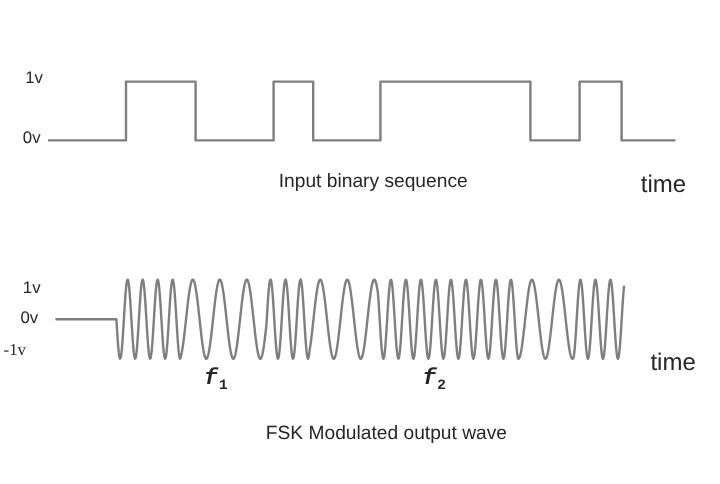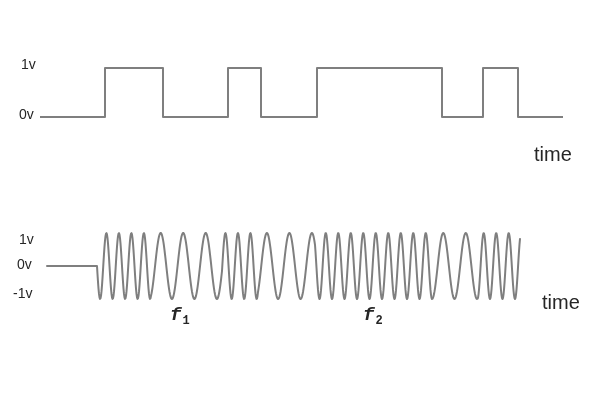--- a/index.html
+++ b/index.html
@@ -41,25 +41,27 @@
 
 <div class="canvas">
 
   <svg id="wave-svg" width="600" height="403" viewBox="0 0 600 403">
     <path id="binary-wave-path" fill="none" stroke-width="2" stroke-linejoin="round" stroke-linecap="butt" d="M 40 117 H 105 V 68 H 163 V 117 H 228 V 68 H 261 V 117 H 317 V 68 H 442 V 117 H 483 V 68 H 518 V 117 H 563" stroke="#7f7f7f"></path>
     <path id="fsk-wave-path" fill="none" stroke-width="2" stroke-linejoin="round" stroke-linecap="round" d="M 47 266 L 97 266 L 97.5 274.2 L 98.0 281.9 L 98.5 288.6 L 99.0 293.9 L 99.5 297.4 L 100.0 298.9 L 100.5 298.4 L 101.0 295.9 L 101.5 291.4 L 102.0 285.4 L 102.5 278.1 L 103.0 270.1 L 103.5 261.9 L 104.0 253.9 L 104.5 246.6 L 105.0 240.6 L 105.5 236.1 L 106.0 233.6 L 106.5 233.1 L 107.0 234.6 L 107.5 238.1 L 108.0 243.4 L 108.5 250.1 L 109.0 257.8 L 109.5 266.0 L 110.0 274.2 L 110.5 281.9 L 111.0 288.6 L 111.5 293.9 L 112.0 297.4 L 112.5 298.9 L 113.0 298.4 L 113.5 295.9 L 114.0 291.4 L 114.5 285.4 L 115.0 278.1 L 115.5 270.1 L 116.0 261.9 L 116.5 253.9 L 117.0 246.6 L 117.5 240.6 L 118.0 236.1 L 118.5 233.6 L 119.0 233.1 L 119.5 234.6 L 120.0 238.1 L 120.5 243.4 L 121.0 250.1 L 121.5 257.8 L 122.0 266.0 L 122.5 274.2 L 123.0 281.9 L 123.5 288.6 L 124.0 293.9 L 124.5 297.4 L 125.0 298.9 L 125.5 298.4 L 126.0 295.9 L 126.5 291.4 L 127.0 285.4 L 127.5 278.1 L 128.0 270.1 L 128.5 261.9 L 129.0 253.9 L 129.5 246.6 L 130.0 240.6 L 130.5 236.1 L 131.0 233.6 L 131.5 233.1 L 132.0 234.6 L 132.5 238.1 L 133.0 243.4 L 133.5 250.1 L 134.0 257.8 L 134.5 266.0 L 135.0 274.2 L 135.5 281.9 L 136.0 288.6 L 136.5 293.9 L 137.0 297.4 L 137.5 298.9 L 138.0 298.4 L 138.5 295.9 L 139.0 291.4 L 139.5 285.4 L 140.0 278.1 L 140.5 270.1 L 141.0 261.9 L 141.5 253.9 L 142.0 246.6 L 142.5 240.6 L 143.0 236.1 L 143.5 233.6 L 144.0 233.1 L 144.5 234.6 L 145.0 238.1 L 145.5 243.4 L 146.0 250.1 L 146.5 257.8 L 147.0 266.0 L 147.5 274.2 L 148.0 281.9 L 148.5 288.6 L 149.0 293.9 L 149.5 297.4 L 150.0 298.9 L 150.5 298.4 L 151.0 295.9 L 151.5 293.6 L 152.0 290.8 L 152.5 287.6 L 153.0 283.9 L 153.5 279.8 L 154.0 275.5 L 154.5 271.0 L 155.0 266.5 L 155.5 261.9 L 156.0 257.3 L 156.5 253.0 L 157.0 248.9 L 157.5 245.1 L 158.0 241.8 L 158.5 238.9 L 159.0 236.5 L 159.5 234.8 L 160.0 233.6 L 160.5 233.0 L 161.0 233.1 L 161.5 233.9 L 162.0 235.2 L 162.5 237.2 L 163.0 239.7 L 163.5 242.7 L 164.0 246.2 L 164.5 250.1 L 165.0 254.3 L 165.5 258.7 L 166.0 263.2 L 166.5 267.8 L 167.0 272.4 L 167.5 276.9 L 168.0 281.1 L 168.5 285.0 L 169.0 288.6 L 169.5 291.7 L 170.0 294.3 L 170.5 296.4 L 171.0 297.9 L 171.5 298.8 L 172.0 299.0 L 172.5 298.6 L 173.0 297.5 L 173.5 295.9 L 174.0 293.6 L 174.5 290.8 L 175.0 287.6 L 175.5 283.9 L 176.0 279.8 L 176.5 275.5 L 177.0 271.0 L 177.5 266.5 L 178.0 261.9 L 178.5 257.3 L 179.0 253.0 L 179.5 248.9 L 180.0 245.1 L 180.5 241.8 L 181.0 238.9 L 181.5 236.5 L 182.0 234.8 L 182.5 233.6 L 183.0 233.0 L 183.5 233.1 L 184.0 233.9 L 184.5 235.2 L 185.0 237.2 L 185.5 239.7 L 186.0 242.7 L 186.5 246.2 L 187.0 250.1 L 187.5 254.3 L 188.0 258.7 L 188.5 263.2 L 189.0 267.8 L 189.5 272.4 L 190.0 276.9 L 190.5 281.1 L 191.0 285.0 L 191.5 288.6 L 192.0 291.7 L 192.5 294.3 L 193.0 296.4 L 193.5 297.9 L 194.0 298.8 L 194.5 299.0 L 195.0 298.6 L 195.5 297.5 L 196.0 295.9 L 196.5 293.6 L 197.0 290.8 L 197.5 287.6 L 198.0 283.9 L 198.5 279.8 L 199.0 275.5 L 199.5 271.0 L 200.0 266.5 L 200.5 261.9 L 201.0 257.3 L 201.5 253.0 L 202.0 248.9 L 202.5 245.1 L 203.0 241.8 L 203.5 238.9 L 204.0 236.5 L 204.5 234.8 L 205.0 233.6 L 205.5 233.0 L 206.0 233.1 L 206.5 233.9 L 207.0 235.2 L 207.5 237.2 L 208.0 239.7 L 208.5 242.7 L 209.0 246.2 L 209.5 250.1 L 210.0 254.3 L 210.5 258.7 L 211.0 263.2 L 211.5 267.8 L 212.0 272.4 L 212.5 276.9 L 213.0 281.1 L 213.5 285.0 L 214.0 288.6 L 214.5 291.7 L 215.0 294.3 L 215.5 296.4 L 216.0 297.9 L 216.5 298.8 L 217.0 299.0 L 217.5 298.6 L 218.0 297.5 L 218.5 295.9 L 219.0 293.6 L 219.5 290.8 L 220.0 287.6 L 220.5 283.9 L 221.0 279.8 L 221.5 275.5 L 222.0 271.0 L 222.5 262.8 L 223.0 254.7 L 223.5 247.4 L 224.0 241.2 L 224.5 236.5 L 225.0 233.8 L 225.5 233.0 L 226.0 234.3 L 226.5 237.7 L 227.0 242.7 L 227.5 249.3 L 228.0 256.9 L 228.5 265.1 L 229.0 273.3 L 229.5 281.1 L 230.0 287.9 L 230.5 293.4 L 231.0 297.1 L 231.5 298.9 L 232.0 298.6 L 232.5 296.2 L 233.0 292.0 L 233.5 286.1 L 234.0 279.0 L 234.5 271.0 L 235.0 262.8 L 235.5 254.7 L 236.0 247.4 L 236.5 241.2 L 237.0 236.5 L 237.5 233.8 L 238.0 233.0 L 238.5 234.3 L 239.0 237.7 L 239.5 242.7 L 240.0 249.3 L 240.5 256.9 L 241.0 265.1 L 241.5 273.3 L 242.0 281.1 L 242.5 287.9 L 243.0 293.4 L 243.5 297.1 L 244.0 298.9 L 244.5 298.6 L 245.0 296.2 L 245.5 292.0 L 246.0 286.1 L 246.5 279.0 L 247.0 271.0 L 247.5 262.8 L 248.0 254.7 L 248.5 247.4 L 249.0 241.2 L 249.5 236.5 L 250.0 233.8 L 250.5 233.0 L 251.0 234.3 L 251.5 237.7 L 252.0 242.7 L 252.5 249.3 L 253.0 256.9 L 253.5 265.1 L 254.0 273.3 L 254.5 281.1 L 255.0 287.9 L 255.5 293.4 L 256.0 297.1 L 256.5 298.9 L 257.0 298.6 L 257.5 296.2 L 258.0 292.0 L 258.5 288.9 L 259.0 285.4 L 259.5 281.5 L 260.0 277.3 L 260.5 272.9 L 261.0 268.3 L 261.5 263.7 L 262.0 259.1 L 262.5 254.7 L 263.0 250.5 L 263.5 246.6 L 264.0 243.1 L 264.5 240.0 L 265.0 237.4 L 265.5 235.4 L 266.0 234.0 L 266.5 233.2 L 267.0 233.0 L 267.5 233.5 L 268.0 234.6 L 268.5 236.3 L 269.0 238.6 L 269.5 241.5 L 270.0 244.8 L 270.5 248.5 L 271.0 252.6 L 271.5 256.9 L 272.0 261.4 L 272.5 266.0 L 273.0 270.6 L 273.5 275.1 L 274.0 279.4 L 274.5 283.5 L 275.0 287.2 L 275.5 290.5 L 276.0 293.4 L 276.5 295.7 L 277.0 297.4 L 277.5 298.5 L 278.0 299.0 L 278.5 298.8 L 279.0 298.0 L 279.5 296.6 L 280.0 294.6 L 280.5 292.0 L 281.0 288.9 L 281.5 285.4 L 282.0 281.5 L 282.5 277.3 L 283.0 272.9 L 283.5 268.3 L 284.0 263.7 L 284.5 259.1 L 285.0 254.7 L 285.5 250.5 L 286.0 246.6 L 286.5 243.1 L 287.0 240.0 L 287.5 237.4 L 288.0 235.4 L 288.5 234.0 L 289.0 233.2 L 289.5 233.0 L 290.0 233.5 L 290.5 234.6 L 291.0 236.3 L 291.5 238.6 L 292.0 241.5 L 292.5 244.8 L 293.0 248.5 L 293.5 252.6 L 294.0 256.9 L 294.5 261.4 L 295.0 266.0 L 295.5 270.6 L 296.0 275.1 L 296.5 279.4 L 297.0 283.5 L 297.5 287.2 L 298.0 290.5 L 298.5 293.4 L 299.0 295.7 L 299.5 297.4 L 300.0 298.5 L 300.5 299.0 L 301.0 298.8 L 301.5 298.0 L 302.0 296.6 L 302.5 294.6 L 303.0 292.0 L 303.5 288.9 L 304.0 285.4 L 304.5 281.5 L 305.0 277.3 L 305.5 272.9 L 306.0 268.3 L 306.5 263.7 L 307.0 259.1 L 307.5 254.7 L 308.0 250.5 L 308.5 246.6 L 309.0 243.1 L 309.5 240.0 L 310.0 237.4 L 310.5 235.4 L 311.0 234.0 L 311.5 233.2 L 312.0 233.0 L 312.5 233.5 L 313.0 234.6 L 313.5 236.3 L 314.0 238.6 L 314.5 241.5 L 315.0 244.8 L 315.5 251.7 L 316.0 259.6 L 316.5 267.8 L 317.0 276.0 L 317.5 283.5 L 318.0 289.9 L 318.5 294.8 L 319.0 297.9 L 319.5 299.0 L 320.0 298.0 L 320.5 295.0 L 321.0 290.2 L 321.5 283.9 L 322.0 276.4 L 322.5 268.3 L 323.0 260.0 L 323.5 252.2 L 324.0 245.1 L 324.5 239.4 L 325.0 235.4 L 325.5 233.3 L 326.0 233.2 L 326.5 235.2 L 327.0 239.2 L 327.5 244.8 L 328.0 251.7 L 328.5 259.6 L 329.0 267.8 L 329.5 276.0 L 330.0 283.5 L 330.5 289.9 L 331.0 294.8 L 331.5 297.9 L 332.0 299.0 L 332.5 298.0 L 333.0 295.0 L 333.5 290.2 L 334.0 283.9 L 334.5 276.4 L 335.0 268.3 L 335.5 260.0 L 336.0 252.2 L 336.5 245.1 L 337.0 239.4 L 337.5 235.4 L 338.0 233.3 L 338.5 233.2 L 339.0 235.2 L 339.5 239.2 L 340.0 244.8 L 340.5 251.7 L 341.0 259.6 L 341.5 267.8 L 342.0 276.0 L 342.5 283.5 L 343.0 289.9 L 343.5 294.8 L 344.0 297.9 L 344.5 299.0 L 345.0 298.0 L 345.5 295.0 L 346.0 290.2 L 346.5 283.9 L 347.0 276.4 L 347.5 268.3 L 348.0 260.0 L 348.5 252.2 L 349.0 245.1 L 349.5 239.4 L 350.0 235.4 L 350.5 233.3 L 351.0 233.2 L 351.5 235.2 L 352.0 239.2 L 352.5 244.8 L 353.0 251.7 L 353.5 259.6 L 354.0 267.8 L 354.5 276.0 L 355.0 283.5 L 355.5 289.9 L 356.0 294.8 L 356.5 297.9 L 357.0 299.0 L 357.5 298.0 L 358.0 295.0 L 358.5 290.2 L 359.0 283.9 L 359.5 276.4 L 360.0 268.3 L 360.5 260.0 L 361.0 252.2 L 361.5 245.1 L 362.0 239.4 L 362.5 235.4 L 363.0 233.3 L 363.5 233.2 L 364.0 235.2 L 364.5 239.2 L 365.0 244.8 L 365.5 251.7 L 366.0 259.6 L 366.5 267.8 L 367.0 276.0 L 367.5 283.5 L 368.0 289.9 L 368.5 294.8 L 369.0 297.9 L 369.5 299.0 L 370.0 298.0 L 370.5 295.0 L 371.0 290.2 L 371.5 283.9 L 372.0 276.4 L 372.5 268.3 L 373.0 260.0 L 373.5 252.2 L 374.0 245.1 L 374.5 239.4 L 375.0 235.4 L 375.5 233.3 L 376.0 233.2 L 376.5 235.2 L 377.0 239.2 L 377.5 244.8 L 378.0 251.7 L 378.5 259.6 L 379.0 267.8 L 379.5 276.0 L 380.0 283.5 L 380.5 289.9 L 381.0 294.8 L 381.5 297.9 L 382.0 299.0 L 382.5 298.0 L 383.0 295.0 L 383.5 290.2 L 384.0 283.9 L 384.5 276.4 L 385.0 268.3 L 385.5 260.0 L 386.0 252.2 L 386.5 245.1 L 387.0 239.4 L 387.5 235.4 L 388.0 233.3 L 388.5 233.2 L 389.0 235.2 L 389.5 239.2 L 390.0 244.8 L 390.5 251.7 L 391.0 259.6 L 391.5 267.8 L 392.0 276.0 L 392.5 283.5 L 393.0 289.9 L 393.5 294.8 L 394.0 297.9 L 394.5 299.0 L 395.0 298.0 L 395.5 295.0 L 396.0 290.2 L 396.5 283.9 L 397.0 276.4 L 397.5 268.3 L 398.0 260.0 L 398.5 252.2 L 399.0 245.1 L 399.5 239.4 L 400.0 235.4 L 400.5 233.3 L 401.0 233.2 L 401.5 235.2 L 402.0 239.2 L 402.5 244.8 L 403.0 251.7 L 403.5 259.6 L 404.0 267.8 L 404.5 276.0 L 405.0 283.5 L 405.5 289.9 L 406.0 294.8 L 406.5 297.9 L 407.0 299.0 L 407.5 298.0 L 408.0 295.0 L 408.5 290.2 L 409.0 283.9 L 409.5 276.4 L 410.0 268.3 L 410.5 260.0 L 411.0 252.2 L 411.5 245.1 L 412.0 239.4 L 412.5 235.4 L 413.0 233.3 L 413.5 233.2 L 414.0 235.2 L 414.5 239.2 L 415.0 244.8 L 415.5 251.7 L 416.0 259.6 L 416.5 267.8 L 417.0 276.0 L 417.5 283.5 L 418.0 289.9 L 418.5 294.8 L 419.0 297.9 L 419.5 299.0 L 420.0 298.0 L 420.5 295.0 L 421.0 290.2 L 421.5 283.9 L 422.0 276.4 L 422.5 268.3 L 423.0 260.0 L 423.5 252.2 L 424.0 245.1 L 424.5 239.4 L 425.0 235.4 L 425.5 233.3 L 426.0 233.2 L 426.5 235.2 L 427.0 239.2 L 427.5 244.8 L 428.0 251.7 L 428.5 259.6 L 429.0 267.8 L 429.5 276.0 L 430.0 283.5 L 430.5 289.9 L 431.0 294.8 L 431.5 297.9 L 432.0 299.0 L 432.5 298.7 L 433.0 297.8 L 433.5 296.2 L 434.0 294.1 L 434.5 291.4 L 435.0 288.3 L 435.5 284.6 L 436.0 280.7 L 436.5 276.4 L 437.0 272.0 L 437.5 267.4 L 438.0 262.8 L 438.5 258.2 L 439.0 253.9 L 439.5 249.7 L 440.0 245.9 L 440.5 242.4 L 441.0 239.4 L 441.5 237.0 L 442.0 235.1 L 442.5 233.8 L 443.0 233.1 L 443.5 233.1 L 444.0 233.7 L 444.5 234.9 L 445.0 236.8 L 445.5 239.2 L 446.0 242.1 L 446.5 245.5 L 447.0 249.3 L 447.5 253.4 L 448.0 257.8 L 448.5 262.3 L 449.0 266.9 L 449.5 271.5 L 450.0 276.0 L 450.5 280.3 L 451.0 284.3 L 451.5 287.9 L 452.0 291.1 L 452.5 293.9 L 453.0 296.1 L 453.5 297.7 L 454.0 298.6 L 454.5 299.0 L 455.0 298.7 L 455.5 297.8 L 456.0 296.2 L 456.5 294.1 L 457.0 291.4 L 457.5 288.3 L 458.0 284.6 L 458.5 280.7 L 459.0 276.4 L 459.5 272.0 L 460.0 267.4 L 460.5 262.8 L 461.0 258.2 L 461.5 253.9 L 462.0 249.7 L 462.5 245.9 L 463.0 242.4 L 463.5 239.4 L 464.0 237.0 L 464.5 235.1 L 465.0 233.8 L 465.5 233.1 L 466.0 233.1 L 466.5 233.7 L 467.0 234.9 L 467.5 236.8 L 468.0 239.2 L 468.5 242.1 L 469.0 245.5 L 469.5 249.3 L 470.0 253.4 L 470.5 257.8 L 471.0 262.3 L 471.5 266.9 L 472.0 271.5 L 472.5 276.0 L 473.0 280.3 L 473.5 284.3 L 474.0 287.9 L 474.5 291.1 L 475.0 293.9 L 475.5 296.1 L 476.0 297.7 L 476.5 298.6 L 477.0 299.0 L 477.5 298.7 L 478.0 297.8 L 478.5 294.6 L 479.0 289.6 L 479.5 283.1 L 480.0 275.5 L 480.5 267.4 L 481.0 259.1 L 481.5 251.3 L 482.0 244.4 L 482.5 238.9 L 483.0 235.1 L 483.5 233.2 L 484.0 233.4 L 484.5 235.6 L 485.0 239.7 L 485.5 245.5 L 486.0 252.6 L 486.5 260.5 L 487.0 268.8 L 487.5 276.9 L 488.0 284.3 L 488.5 290.5 L 489.0 295.2 L 489.5 298.1 L 490.0 299.0 L 490.5 297.8 L 491.0 294.6 L 491.5 289.6 L 492.0 283.1 L 492.5 275.5 L 493.0 267.4 L 493.5 259.1 L 494.0 251.3 L 494.5 244.4 L 495.0 238.9 L 495.5 235.1 L 496.0 233.2 L 496.5 233.4 L 497.0 235.6 L 497.5 239.7 L 498.0 245.5 L 498.5 252.6 L 499.0 260.5 L 499.5 268.8 L 500.0 276.9 L 500.5 284.3 L 501.0 290.5 L 501.5 295.2 L 502.0 298.1 L 502.5 299.0 L 503.0 297.8 L 503.5 294.6 L 504.0 289.6 L 504.5 283.1 L 505.0 275.5 L 505.5 267.4 L 506.0 259.1 L 506.5 251.3 L 507.0 244.4 L 507.5 238.9 L 508.0 235.1 L 508.5 233.2 L 509.0 233.4 L 509.5 235.6 L 510.0 239.7 L 510.5 245.5 L 511.0 252.6 L 511.5 260.5 L 512.0 268.8 L 512.5 276.9 L 513.0 284.3 L 513.5 290.5 L 514.0 295.2 L 514.5 298.1 L 515.0 299.0 L 515.5 297.8 L 516.0 294.6 L 516.5 289.6 L 517.0 283.1 L 517.5 275.5 L 518.0 267.4 L 518.5 259.1 L 519.0 251.3 L 519.5 244.4 L 520.0 238.9" stroke="#7f7f7f"></path>
   </svg>
 
   <div class="lbl axis-lbl" style="left:21px; top:57px;">1v</div>
   <div class="lbl axis-lbl" style="left:19px; top:107px;">0v</div>
+  <div class="lbl caption" style="left:311px; top:144px;">Input binary sequence</div>
   <div class="lbl time-lbl" style="left:534px; top:144px;">time</div>
 
   <div class="lbl axis-lbl" style="left:19px; top:232px;">1v</div>
   <div class="lbl axis-lbl" style="left:17px; top:257px;">0v</div>
-  <div class="lbl axis-lbl" style="left:13px; top:286px;">-1v</div>
+  <div class="lbl axis-lbl" style="left:3px; top:286px;font-family:Liberation Serif, serif;">-1v</div>
 
   <div class="lbl freq-lbl" style="left:170px; top:306px;"><span>f</span><sub>1</sub></div>
 
-  <div class="lbl freq-lbl" style="left:363px; top:306px;"><span>f</span><sub>2</sub></div>
+  <div class="lbl freq-lbl" style="left:352px; top:306px;"><span>f</span><sub>2</sub></div>
 
+  <div class="lbl caption" style="left:322px; top:354px;">FSK Modulated output wave</div>
   <div class="lbl time-lbl" style="left:542px; top:292px;">time</div>
 
 </div>
 
 </body></html>

